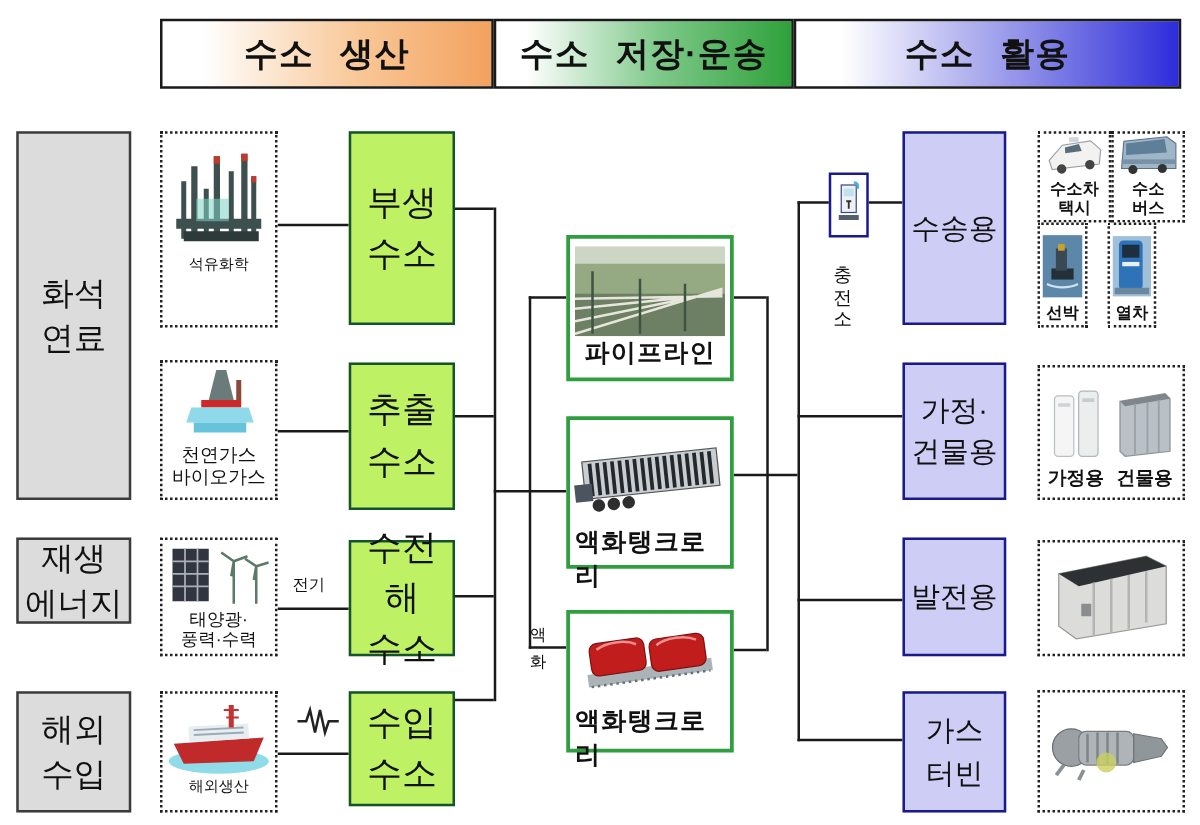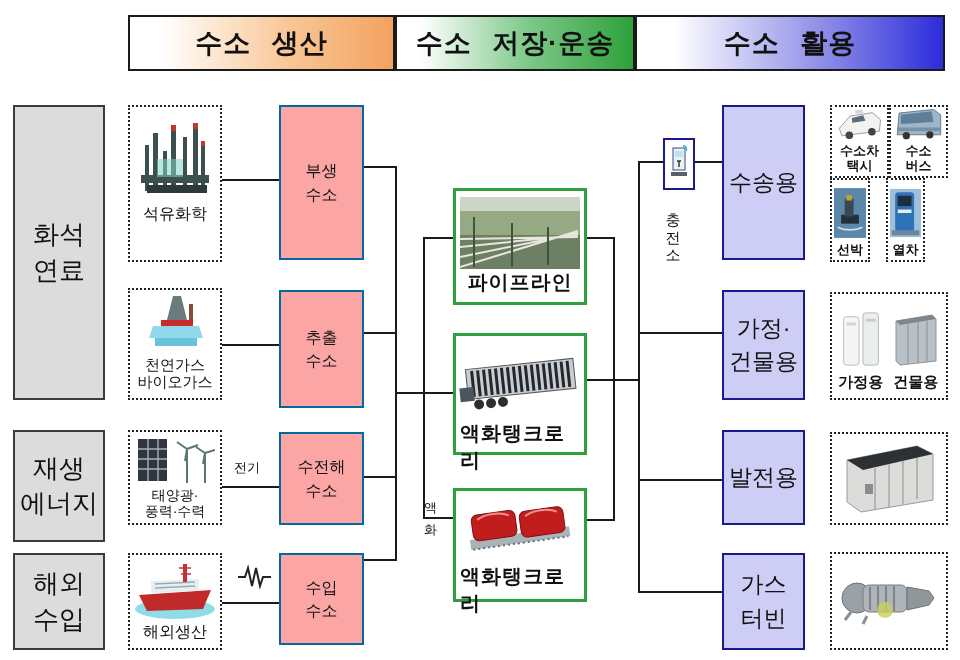--- a/index.html
+++ b/index.html
@@ -8,28 +8,28 @@
   .abs{position:absolute;box-sizing:border-box;}
   
   .hdr{top:15px;height:56px;border:2px solid #1a1a1a;display:flex;align-items:center;justify-content:center;
        font-size:27px;font-weight:bold;letter-spacing:1px;word-spacing:12px;white-space:pre;}
   .hdr-prod{background:linear-gradient(90deg,#ffffff 0%,#ffffff 12%,#f8c796 60%,#f3a25f 100%);}
   .hdr-stor{background:linear-gradient(90deg,#ffffff 0%,#ffffff 10%,#7fc98a 55%,#2ea13a 100%);}
   .hdr-util{background:linear-gradient(90deg,#ffffff 0%,#ffffff 12%,#8f8fe8 60%,#2c2cdb 100%);}
   
   .cbox{display:flex;align-items:center;justify-content:center;text-align:center;white-space:pre-line;}
   .gray{background:#dcdcdc;border:2px solid #3c3c3c;font-size:26px;line-height:1.35;}
-  .orange{background:#fca5a5;border:2px solid #0369a1;font-size:16px;line-height:1.45;}
+  .orange{background:#bef264;border:2px solid #14532d;font-size:28px;line-height:1.45;}
   .blue{background:#cdcdf5;border:2px solid #1a1a8c;font-size:23px;line-height:1.45;}
   .dotted{background:#fff;border:2px dotted #222;}
   .green{background:#fff;border:3px solid #2f9e3f;display:flex;flex-direction:column;
          align-items:center;justify-content:space-between;padding:6px 4px;}
   .green .cap{font-weight:bold;font-size:20px;letter-spacing:1px;}
   .srcbox{display:flex;flex-direction:column;align-items:center;justify-content:flex-start;}
-  .srcbox .cap{font-size:16px;text-align:center;white-space:pre-line;line-height:1.15;margin-top:2px;}
+  .srcbox .cap{font-size:12px;text-align:center;white-space:pre-line;line-height:1.15;margin-top:2px;}
   .srcbox .cap.small{font-size:15px;}
   
   .h{position:absolute;height:2px;background:#1a1a1a;}
   .v{position:absolute;width:2px;background:#1a1a1a;}
   
   .note{position:absolute;font-size:13px;text-align:center;}
   .vtext{writing-mode:vertical-rl;letter-spacing:9px;line-height:1;}
   
   .cell{position:absolute;box-sizing:border-box;border:2px dotted #222;background:#fff;
         display:flex;flex-direction:column;align-items:center;justify-content:flex-end;}
@@ -74,21 +74,21 @@
   <div class="h" style="left:638px;top:591px;width:84px;"></div>
 
   <div class="note" style="left:224px;top:459px;width:46px;">전기</div>
   <div class="note vtext" style="left:424px;top:492px;">액화</div>
   <svg class="abs" style="left:236px;top:564px;" width="38" height="26" viewBox="0 0 38 26">
     <path d="M2 13h7l3-9 4 18 4-18 4 18 3-9h8" stroke="#222" stroke-width="2" fill="none"></path>
   </svg>
 
   <div class="abs cbox gray" style="left:13px;top:105px;width:92px;height:295px;"><span>화석
 연료</span></div>
-  <div class="abs cbox gray" style="left:13px;top:430px;width:92px;height:112px;"><span>재생
+  <div class="abs cbox gray" style="left:13px;top:430px;width:92px;height:69px;"><span>재생
 에너지</span></div>
   <div class="abs cbox gray" style="left:13px;top:553px;width:92px;height:97px;"><span>해외
 수입</span></div>
 
   <div class="abs dotted srcbox" style="left:128px;top:105px;width:94px;height:157px;">
     <span class="imgc" style="margin-top:8px;">
       <svg width="76" height="88" viewBox="0 0 76 88">
         <rect width="76" height="88" fill="#fff"></rect>
         <g fill="#3d4f4f">
           <rect x="8" y="30" width="4" height="46"></rect>

